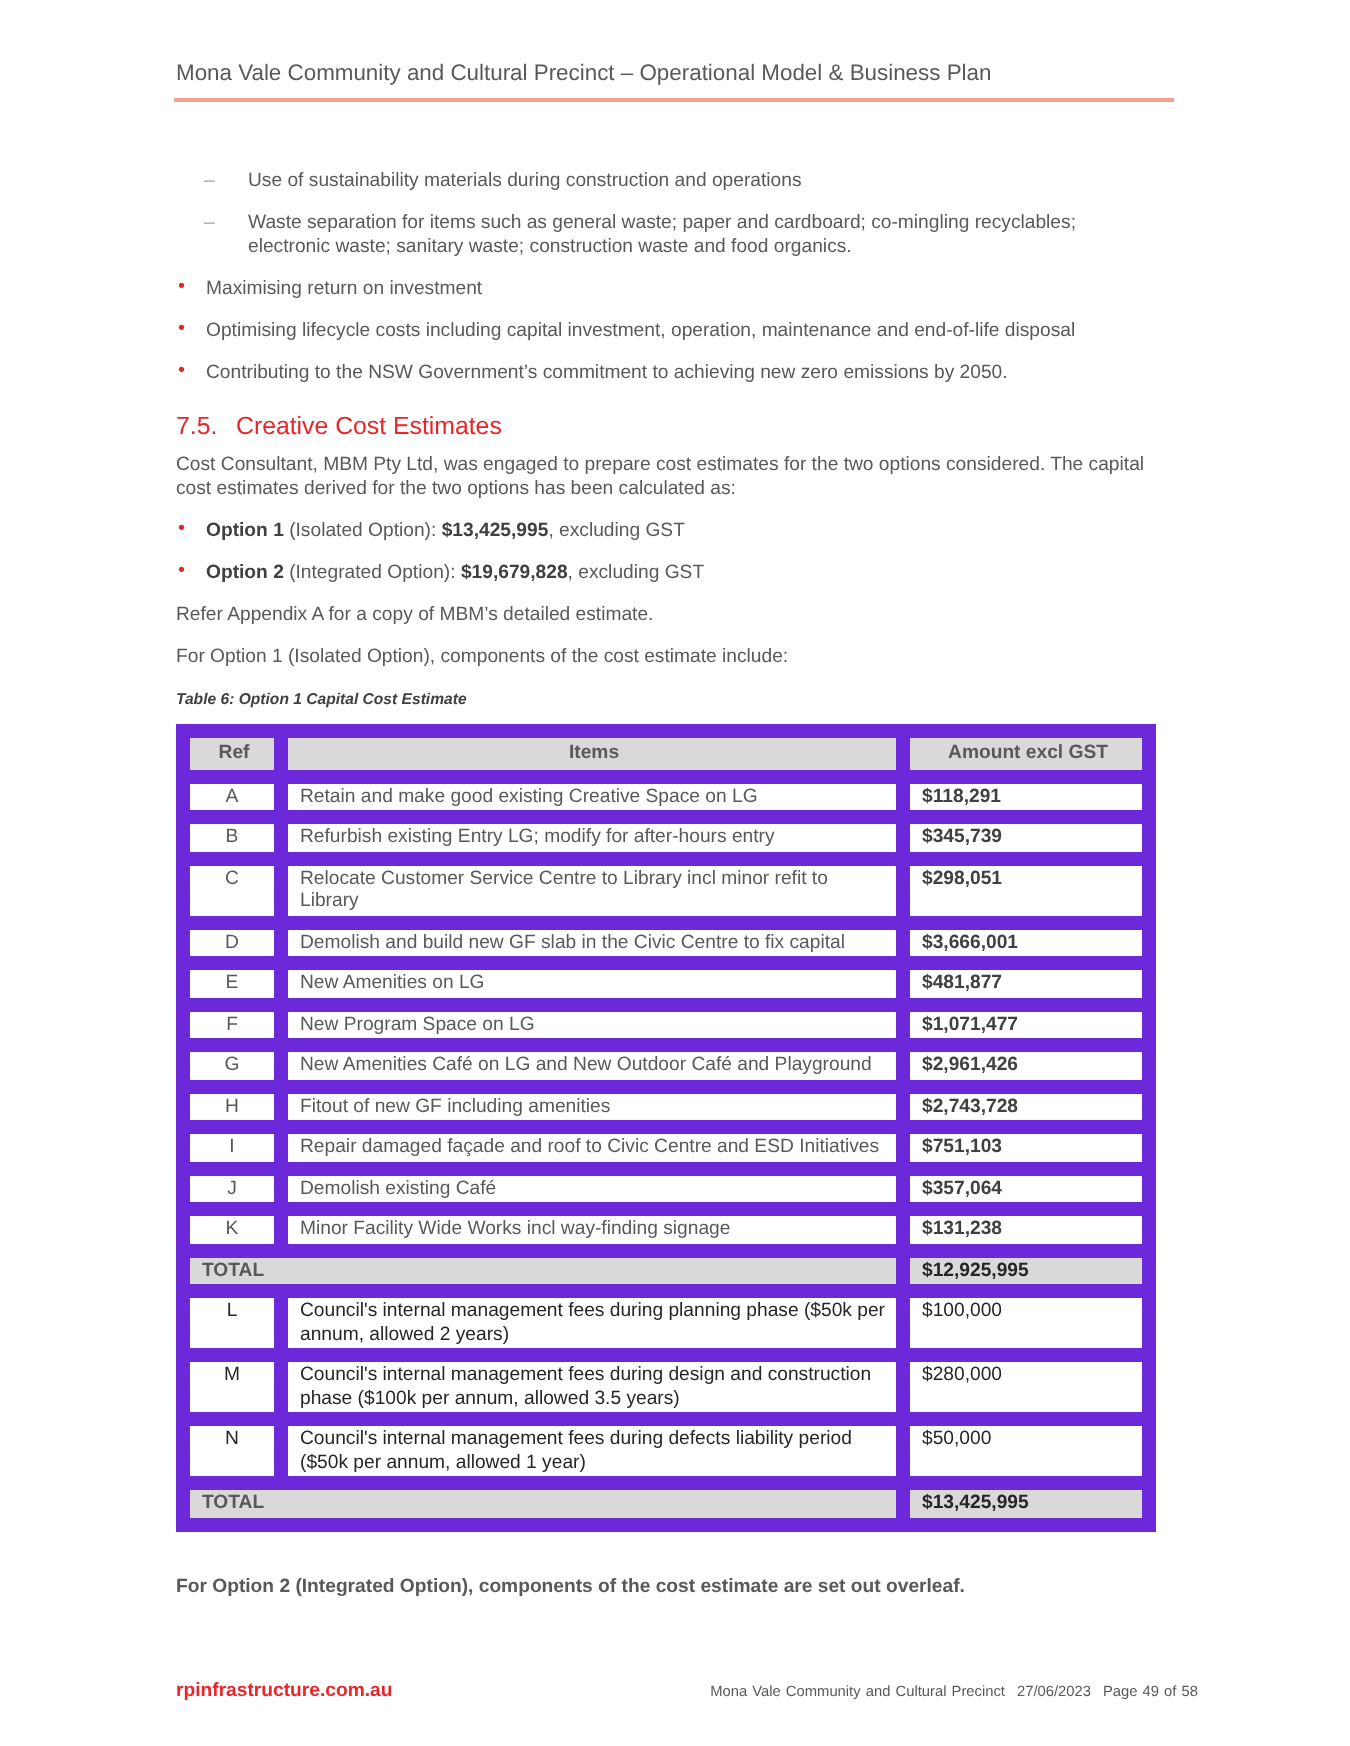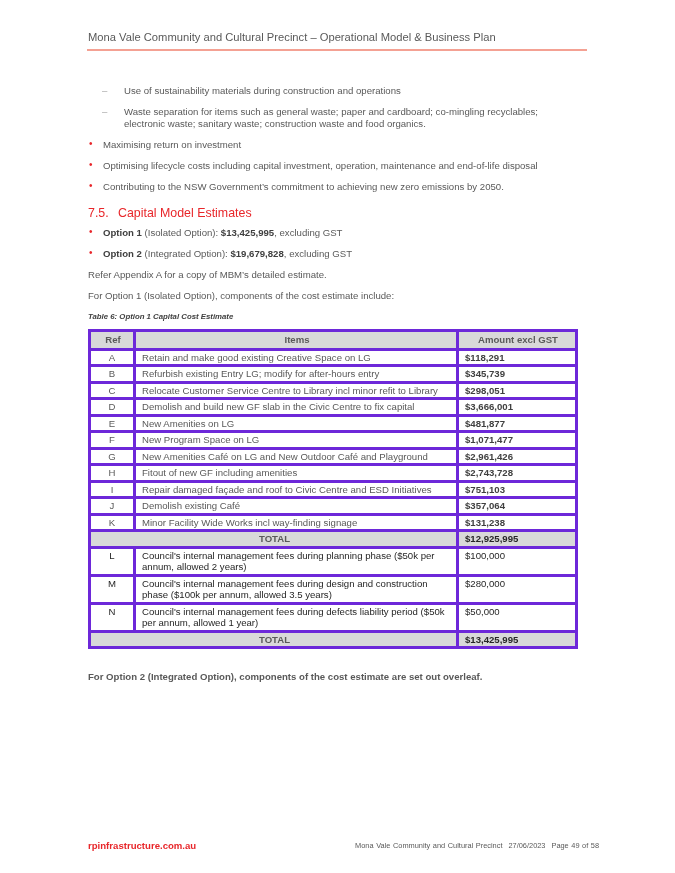--- a/index.html
+++ b/index.html
@@ -11,27 +11,27 @@
   .dash-item { position: relative; padding-left: 36px; margin-bottom: 9px; }
   .dash-item .dash { position: absolute; left: 14px; top: 0; color: #a6a6a6; }
   .bullet-item { position: relative; padding-left: 15px; margin-bottom: 9px; }
   .bullet-item .bullet { position: absolute; left: 1px; top: -1px; color: #e8262a; font-size: 10px; }
   .section-heading { color: #e8262a; font-size: 12.4px; margin: 14px 0 8px 0; }
   .section-heading .num { display: inline-block; width: 30px; }
   p { margin: 0 0 9px 0; }
   b { color: #404040; }
   .caption { font-size: 7.8px; font-weight: bold; font-style: italic; color: #404040; margin: 2px 0 6px 0; }
   table { border-collapse: collapse; width: 490px; font-size: 9.6px; line-height: 11.5px; color: #595959; }
-  th, td { border: 3px solid #6d28d9; padding: 1px 4px 1px 6px; vertical-align: top; }
+  th, td { border: 7px solid #6d28d9; padding: 1px 4px 1px 6px; vertical-align: top; }
   th { background: #d9d9d9; font-weight: bold; color: #595959; padding-top: 2px; padding-bottom: 2px; }
   td.ref { text-align: center; width: 42px; padding-left: 0; padding-right: 0; }
   td.amt, th.amt { font-weight: bold; color: #404040; width: 106px; }
   th.amt { color: #595959; }
   tr.total td { background: #d9d9d9; font-weight: bold; }
-  tr.total td.total-label { text-align: center; color: #595959; }
+  tr.total td.total-label { text-align: left; color: #595959; }
   tr.total td.amt { color: #262626; }
   tr.dark td { color: #262626; }
   tr.dark td.amt { font-weight: normal; }
   .after { margin-top: 22px; font-weight: bold; }
   .footer-site { position: absolute; left: 88px; top: 840px; font-size: 9.6px; font-weight: bold; color: #e8262a; }
   .footer-meta { position: absolute; right: 76px; top: 841px; font-size: 7.4px; color: #595959; word-spacing: 0.5px; }
   .footer-meta span + span { margin-left: 6px; }
 </style>
 </head>
 <body>
@@ -56,23 +56,24 @@
   <div class="bullet-item">
     <span class="bullet">•</span>
     <span>Optimising lifecycle costs including capital investment, operation, maintenance and end-of-life disposal</span>
   </div>
   <div class="bullet-item">
     <span class="bullet">•</span>
     <span>Contributing to the NSW Government’s commitment to achieving new zero emissions by 2050.</span>
   </div>
 
   <div class="section-heading">
-    <span class="num">7.5.</span><span>Capital Model Estimates</span>
+    <span class="num">7.5.</span><span>Creative Cost Estimates</span>
   </div>
 
+  <p>Cost Consultant, MBM Pty Ltd, was engaged to prepare cost estimates for the two options considered. The capital cost estimates derived for the two options has been calculated as:</p>
 
   <div class="bullet-item">
     <span class="bullet">•</span>
     <b>Option 1</b><span> (Isolated Option): </span><b>$13,425,995</b><span>, excluding GST</span>
   </div>
   <div class="bullet-item">
     <span class="bullet">•</span>
     <b>Option 2</b><span> (Integrated Option): </span><b>$19,679,828</b><span>, excluding GST</span>
   </div>
 

